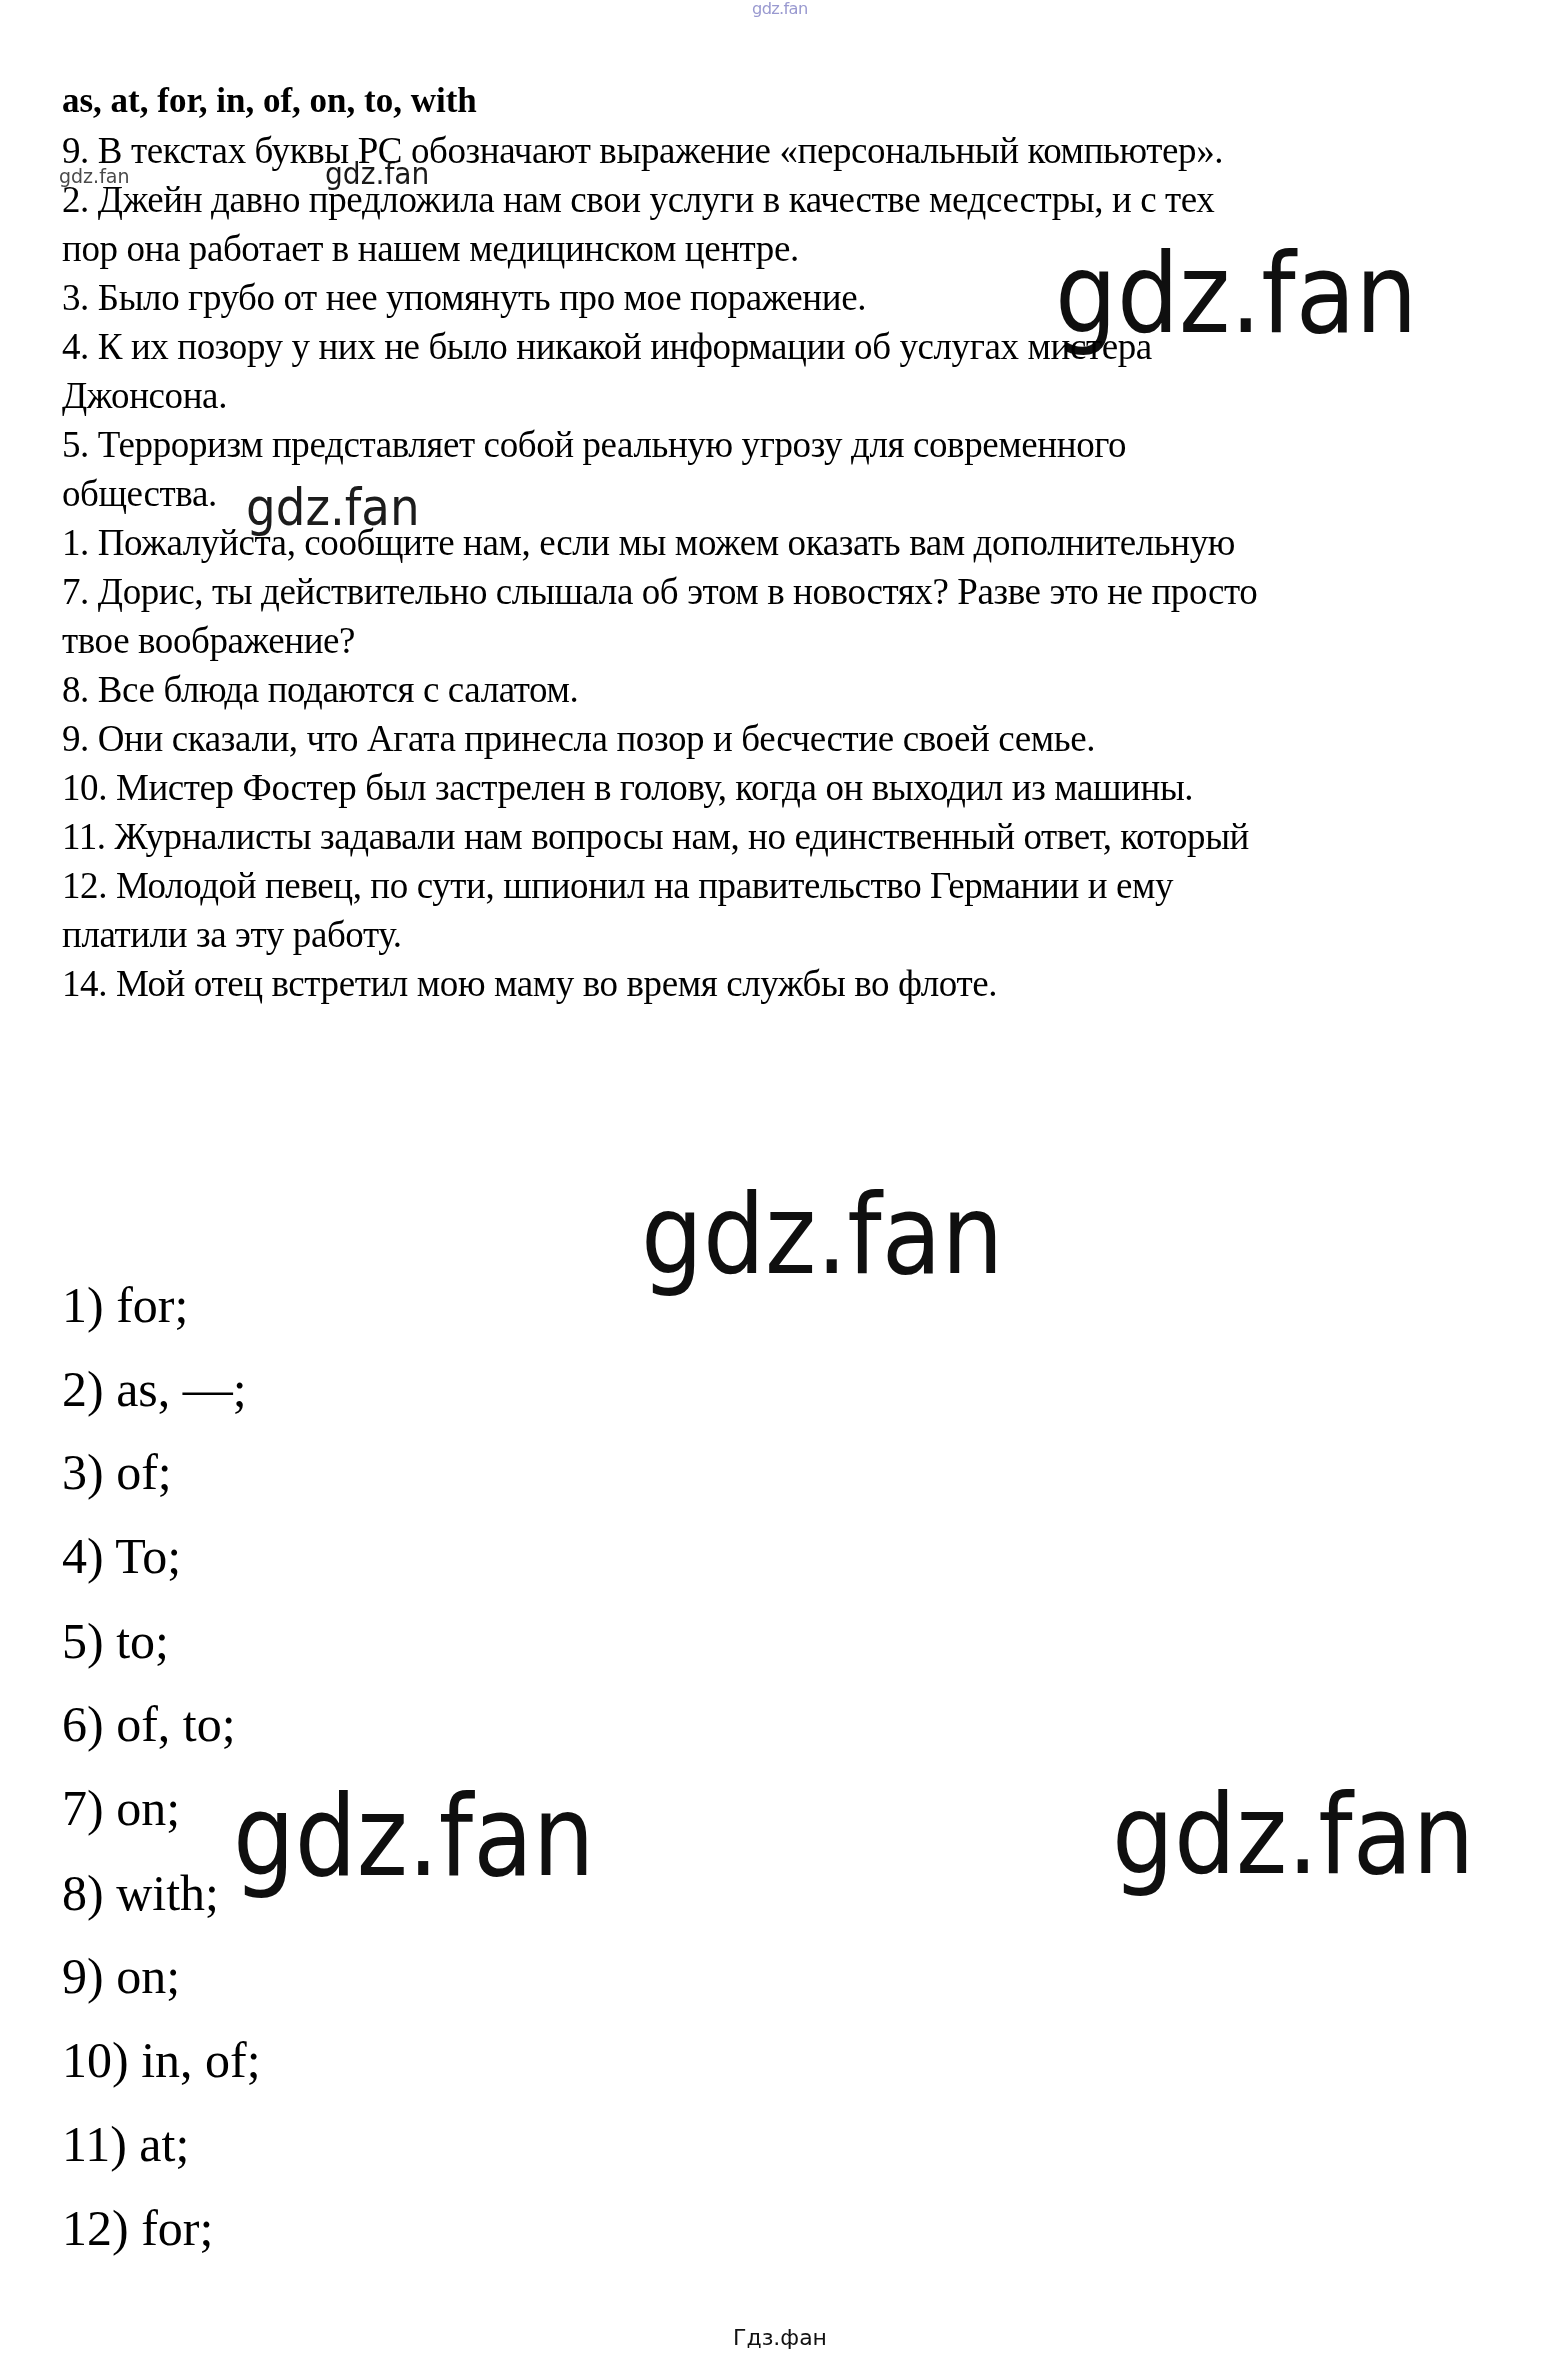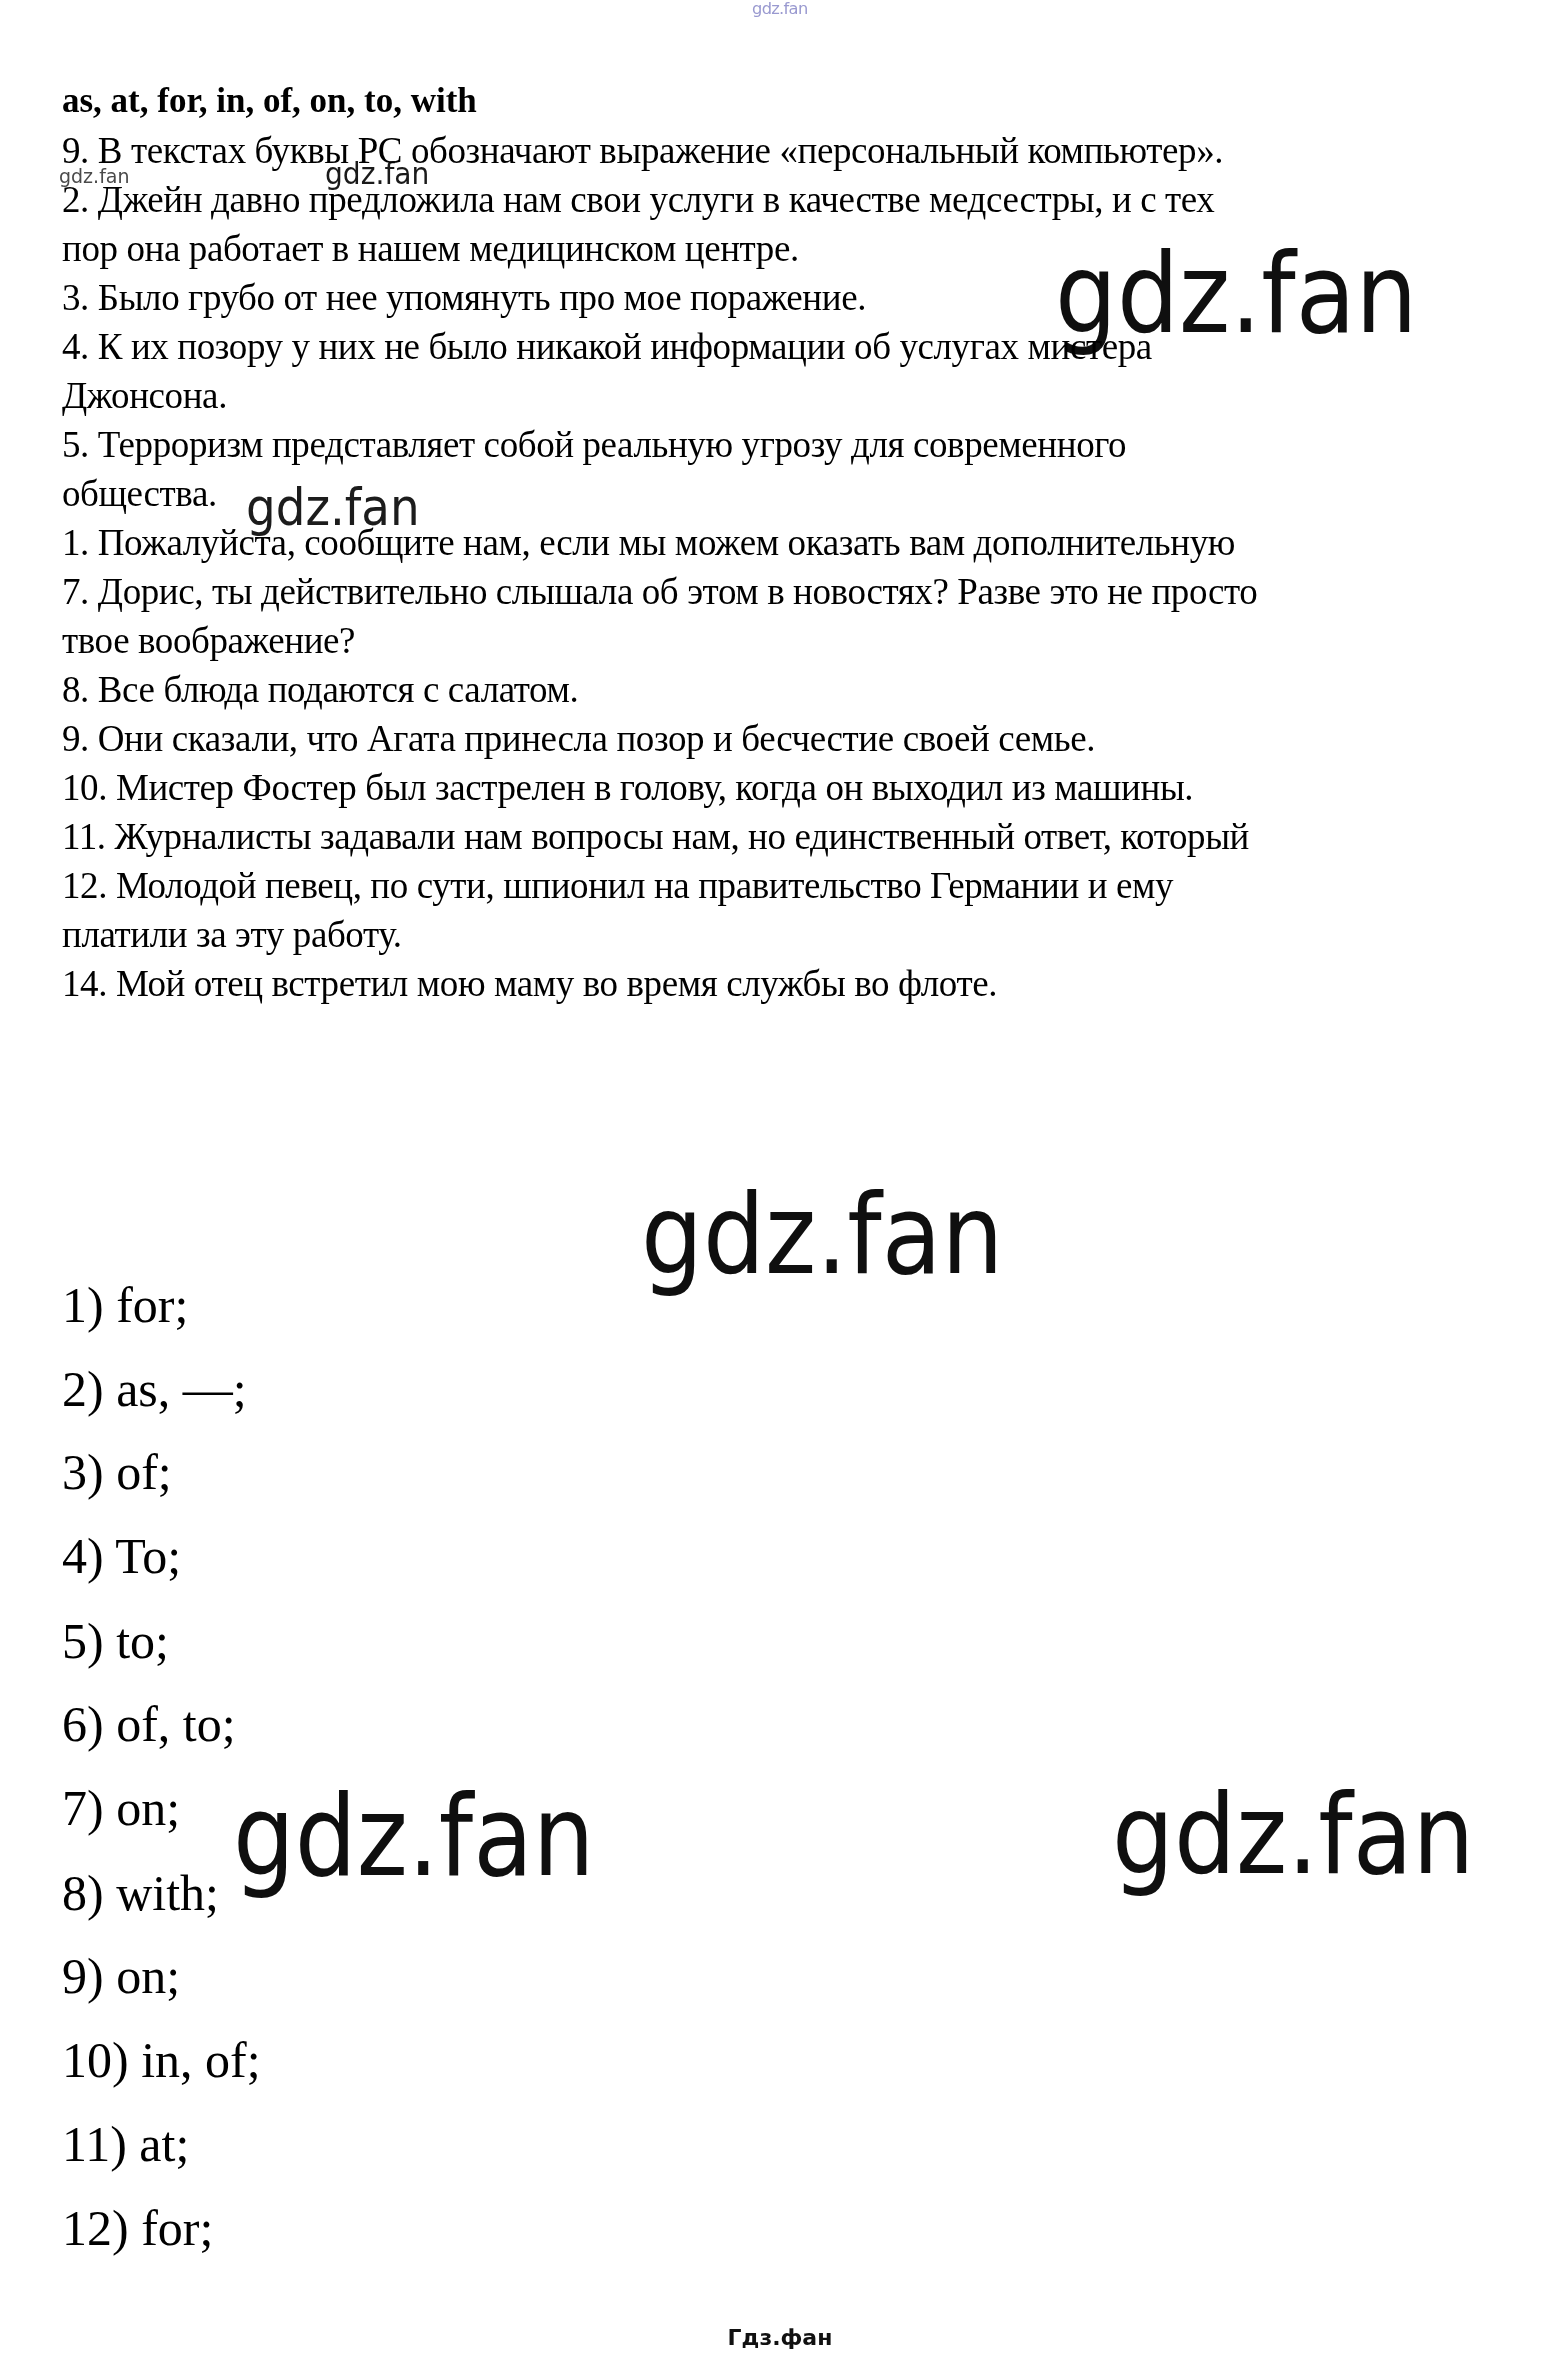--- a/index.html
+++ b/index.html
@@ -36,21 +36,21 @@
   #wm-small-gray{left:59px;top:167px;font-size:19px;color:#4a4a4a;}
   #wm-mid-dark{left:325px;top:160px;font-size:29.6px;color:#1a1a1a;transform:scaleX(.95);}
   #wm-obschestva{left:246px;top:481px;font-size:52px;color:#1c1c1c;transform:scaleX(.9);}
   #wm-right-top{left:1055px;top:238px;font-size:111px;color:#0f0f0f;transform:scaleX(.88);}
   #wm-center{left:641px;top:1179px;font-size:111px;color:#0f0f0f;transform:scaleX(.88);}
   #wm-ans-left{left:233px;top:1780px;font-size:112px;color:#0f0f0f;transform:scaleX(.87);}
   #wm-ans-right{left:1112px;top:1779px;font-size:111px;color:#0f0f0f;transform:scaleX(.88);}
   #footer-brand{
     position:absolute;left:50%;top:2327px;transform:translateX(-50%);
     font-family:"DejaVu Sans", sans-serif;
-    font-size:22px;color:#111;line-height:1;white-space:nowrap;font-weight:bold;
+    font-size:22px;color:#111;line-height:1;white-space:nowrap;
   }
 </style>
 </head>
 <body>
 
 <div id="page">
 
   <span class="wm" id="wm-top-tiny">gdz.fan</span>
 
   <div id="title">as, at, for, in, of, on, to, with</div>

